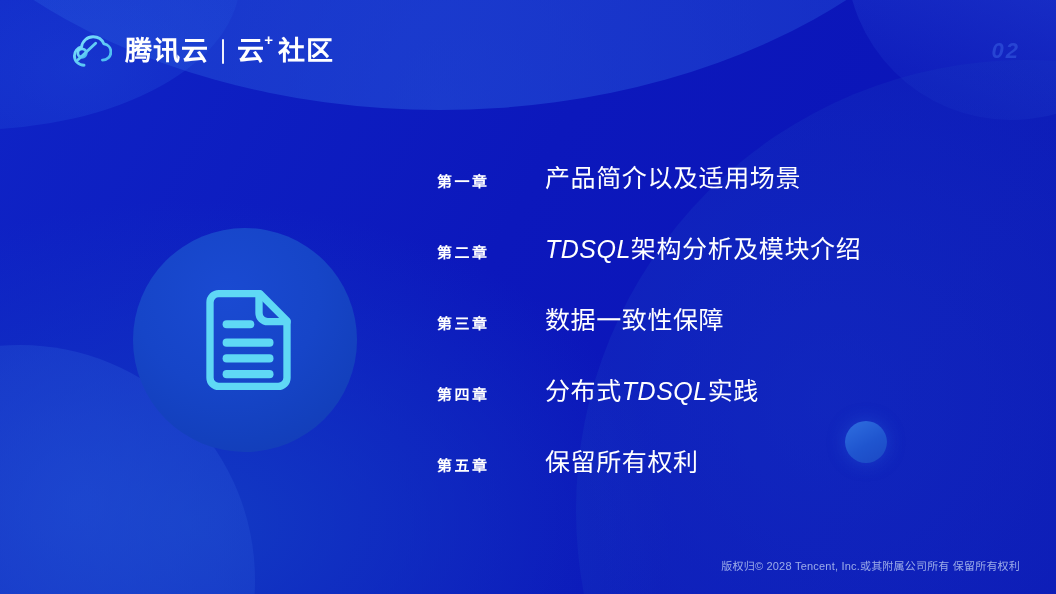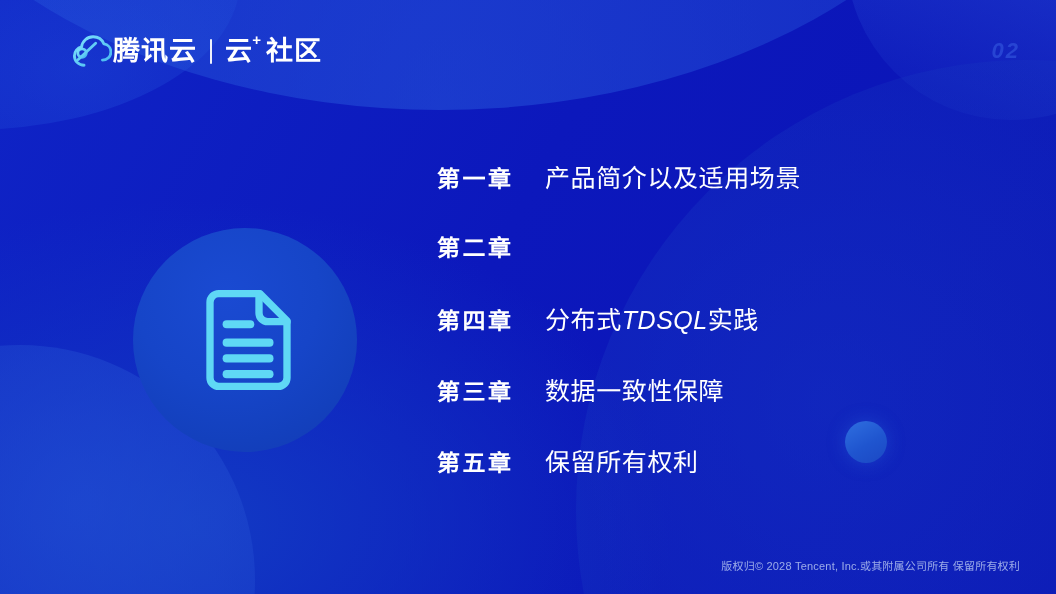--- a/index.html
+++ b/index.html
@@ -76,21 +76,21 @@
     background: radial-gradient(ellipse at 70% 80%, rgba(40,96,226,0.30) 0%, rgba(40,96,226,0) 72%);
   }
 
   
   .logo-bar {
     position: absolute;
     left: 68px;
     top: 28px;
     display: flex;
     align-items: center;
-    gap: 1px;
+    gap: 13px;
     height: 46px;
   }
   .logo-mark {
     width: 44px;
     height: 44px;
     display: block;
   }
   .logo-wordmark {
     display: flex;
     align-items: center;
@@ -166,21 +166,21 @@
   .agenda-row {
     display: flex;
     align-items: baseline;
     height: 71px;
     color: #ffffff;
     white-space: nowrap;
   }
   .agenda-chapter {
     flex: 0 0 auto;
     width: 108px;
-    font-size: 23px;
+    font-size: 15px;
     font-weight: 700;
     letter-spacing: 2.5px;
     line-height: 1;
   }
   .agenda-title {
     font-size: 25px;
     font-weight: 400;
     letter-spacing: 0.6px;
     line-height: 1;
   }
@@ -253,33 +253,34 @@
 
   <div class="agenda">
 
     <div class="agenda-row">
       <span class="agenda-chapter">第一章</span>
       <span class="agenda-title">产品简介以及适用场景</span>
     </div>
 
     <div class="agenda-row">
       <span class="agenda-chapter">第二章</span>
+      <span class="agenda-title"><span class="lat">TDSQL</span><span>架构分析及模块介绍</span></span>
+    </div>
+
+    <div class="agenda-row">
+      <span class="agenda-chapter">第三章</span>
+      <span class="agenda-title">数据一致性保障</span>
     </div>
 
     <div class="agenda-row">
       <span class="agenda-chapter">第四章</span>
       <span class="agenda-title"><span>分布式</span><span class="lat">TDSQL</span><span>实践</span></span>
     </div>
 
     <div class="agenda-row">
-      <span class="agenda-chapter">第三章</span>
-      <span class="agenda-title">数据一致性保障</span>
-    </div>
-
-    <div class="agenda-row">
       <span class="agenda-chapter">第五章</span>
       <span class="agenda-title">保留所有权利</span>
     </div>
 
   </div>
 
   <div class="footer">版权归© 2028 Tencent, Inc.或其附属公司所有 保留所有权利</div>
 
 </div>
 

